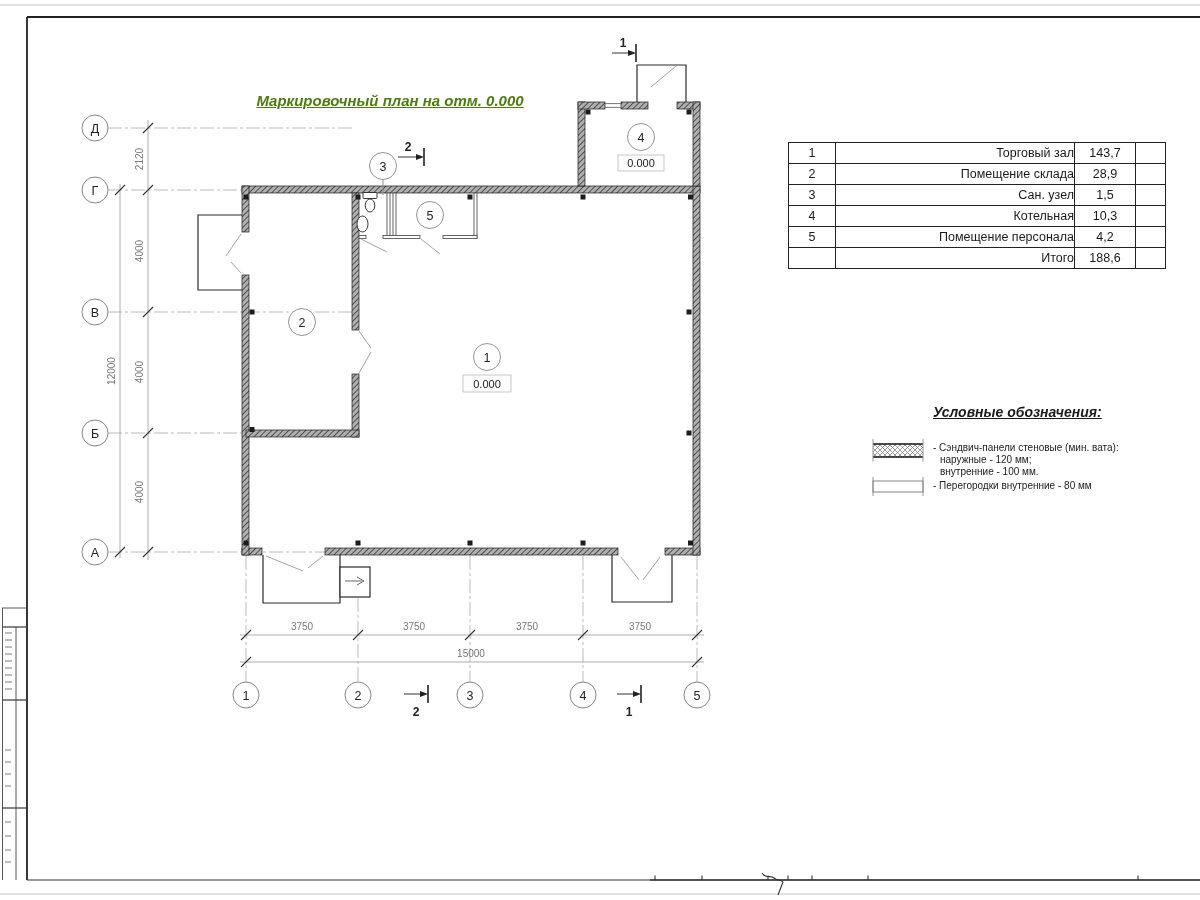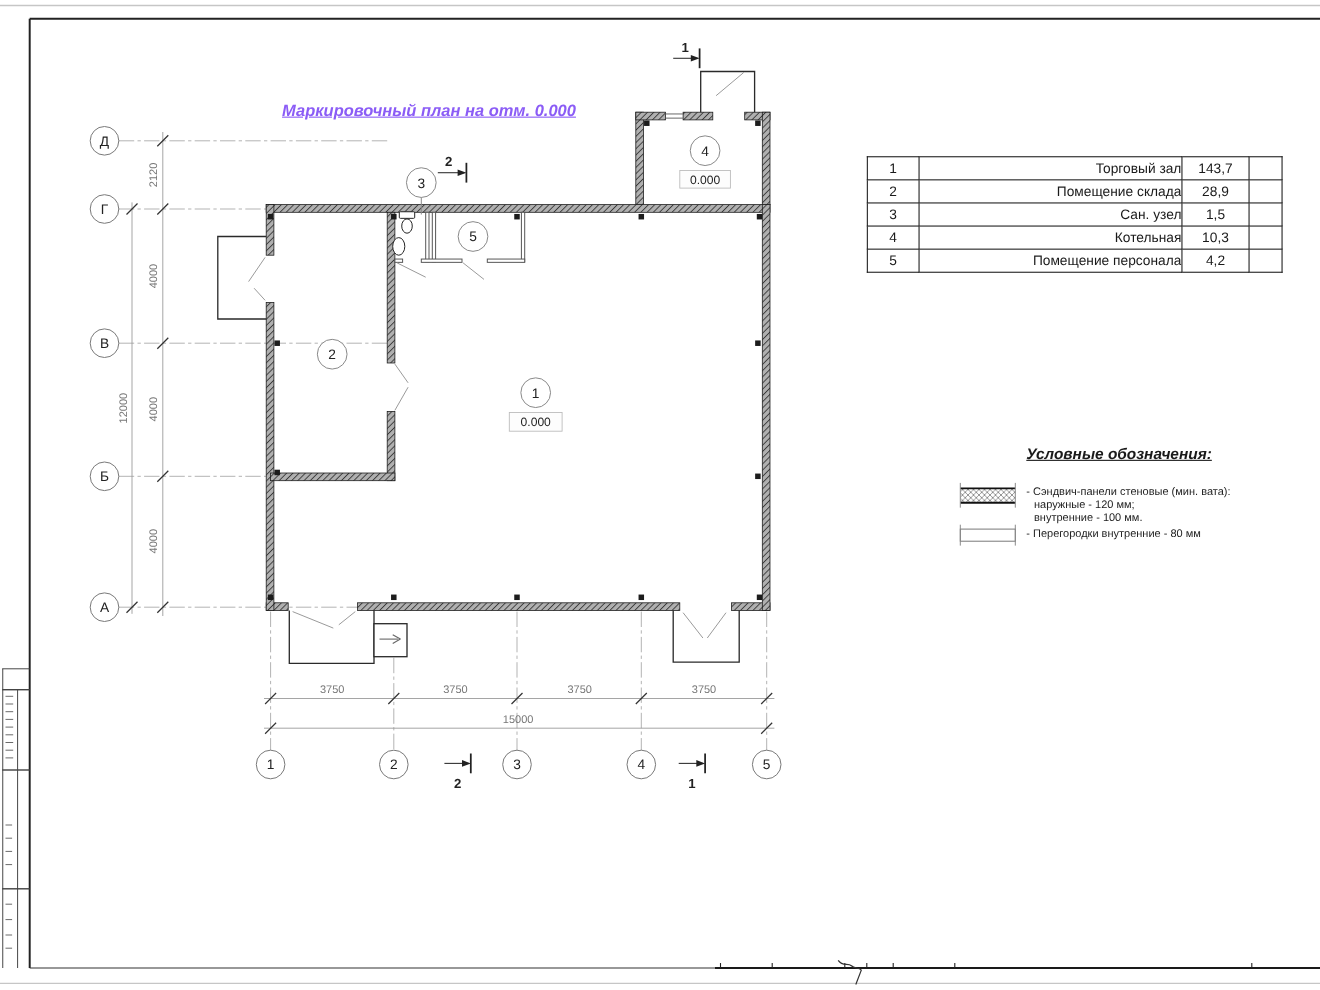--- a/index.html
+++ b/index.html
@@ -1,21 +1,21 @@
 <!DOCTYPE html>
 <html><head>
 <meta charset="utf-8">
 <style>
   html,body{margin:0;padding:0;background:#fff;}
   #page{position:relative;width:1200px;height:900px;background:#ffffff;overflow:hidden;
         font-family:"Liberation Sans", sans-serif;color:#1a1a1a;}
   #draw{position:absolute;left:0;top:0;}
   .abs{position:absolute;}
   .title{font-style:italic;font-weight:bold;font-size:15px;text-align:center;
-         text-decoration:underline;color:#8b5cf6;white-space:nowrap;}
+         text-decoration:underline;color:#4d7c0f;white-space:nowrap;}
   .legend-title{font-style:italic;font-weight:bold;font-size:14px;text-decoration:underline;white-space:nowrap;}
   .legend-text{font-size:10px;white-space:nowrap;color:#222;}
   table.expl{border-collapse:collapse;table-layout:fixed;width:377px;border:1.5px solid #222;}
   table.expl td,table.expl th{border:1px solid #222;font-weight:normal;overflow:hidden;}
   table.expl th{font-size:12px;line-height:13px;text-align:center;vertical-align:middle;height:43px;padding:0 2px;}
   table.expl td{font-size:12.5px;height:20px;padding:0;}
   td.c-num{text-align:center;}
   td.c-name{text-align:right;padding-left:8px !important;}
   td.c-area{text-align:center;}
   svg text{font-family:"Liberation Sans", sans-serif;}
@@ -356,20 +356,26 @@
       <td class="c-name">Котельная</td>
       <td class="c-area">10,3</td>
       <td></td>
     </tr>
     <tr>
       <td class="c-num">5</td>
       <td class="c-name">Помещение персонала</td>
       <td class="c-area">4,2</td>
       <td></td>
     </tr>
+    <tr>
+      <td class="c-num"></td>
+      <td class="c-name">Итого</td>
+      <td class="c-area">188,6</td>
+      <td></td>
+    </tr>
   </tbody>
       </table>
 </div>
 
 <div class="abs legend-title" style="left:933px;top:404px;">Условные обозначения:</div>
 <div class="abs legend-text" style="left:933px;top:442px;">- Сэндвич-панели стеновые (мин. вата):</div>
 <div class="abs legend-text" style="left:940px;top:454px;">наружные - 120 мм;</div>
 <div class="abs legend-text" style="left:940px;top:466px;">внутренние - 100 мм.</div>
 <div class="abs legend-text" style="left:933px;top:480px;">- Перегородки внутренние - 80 мм</div>
 

